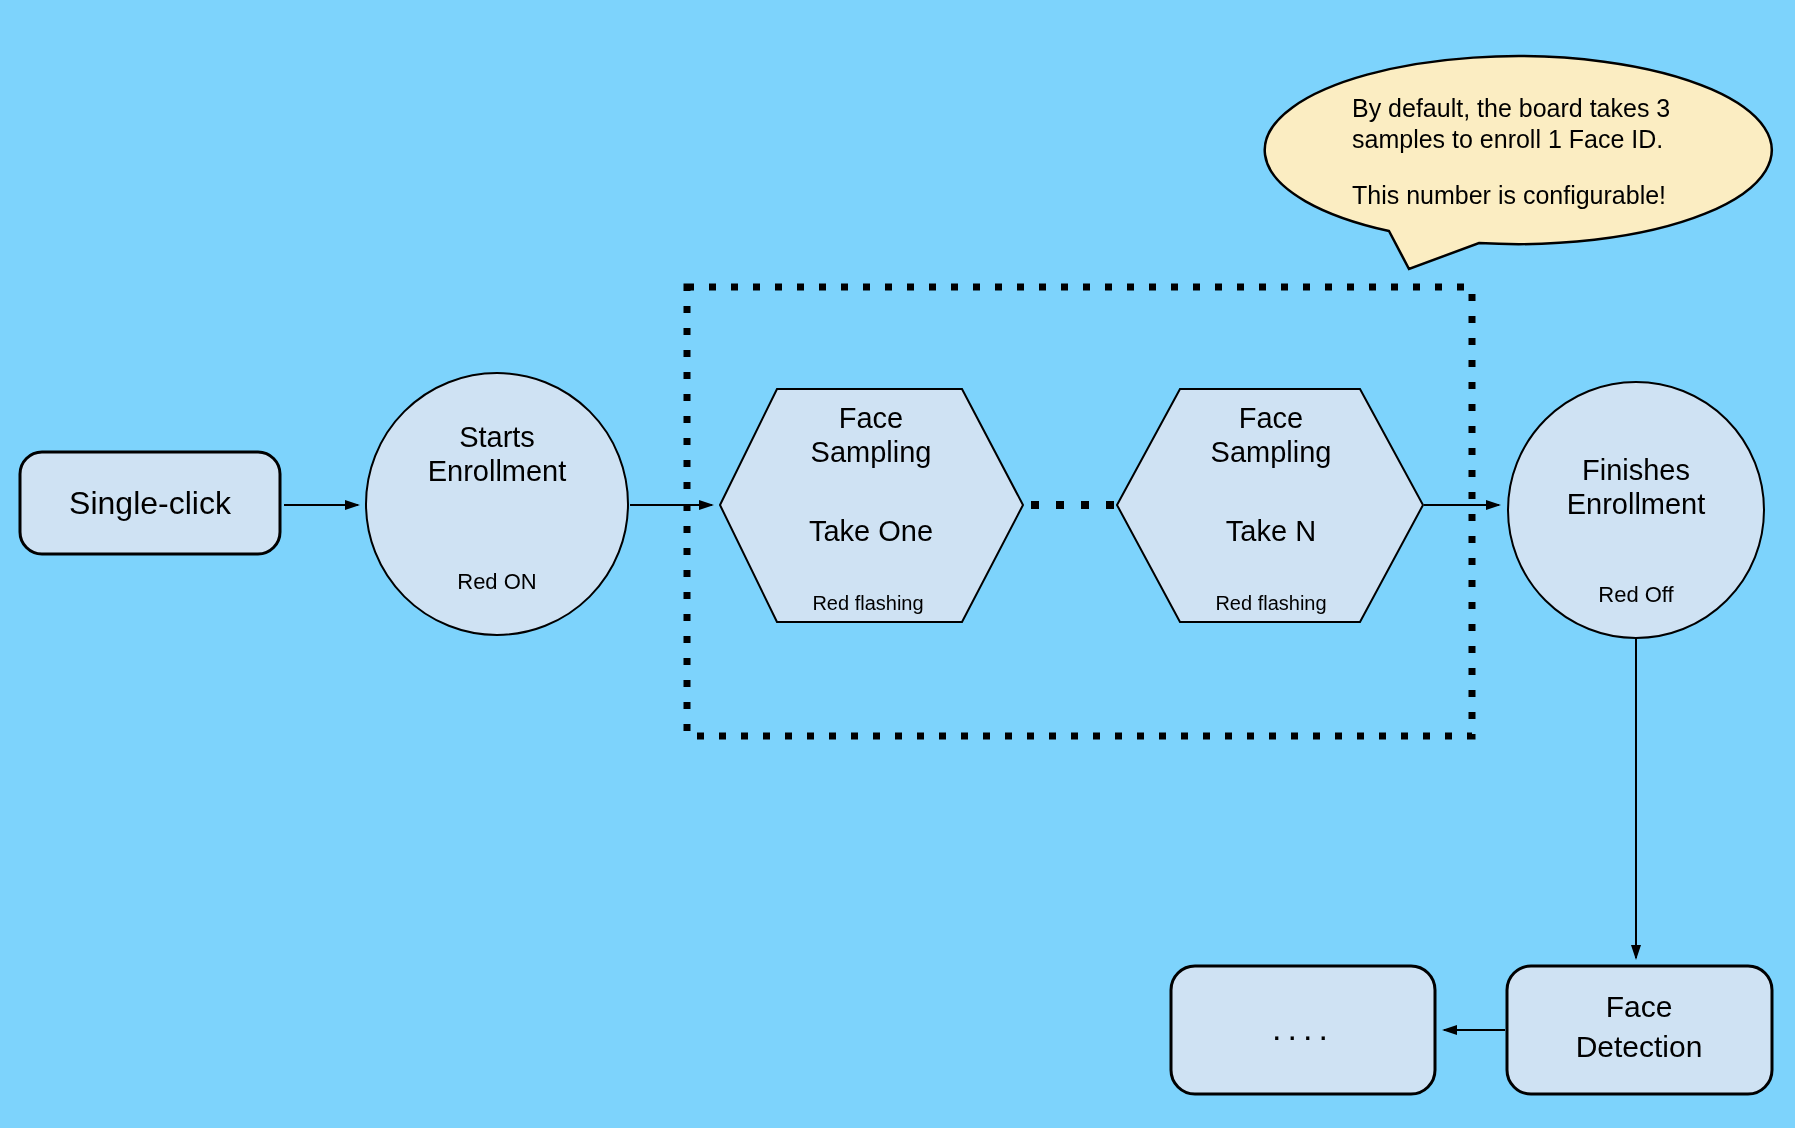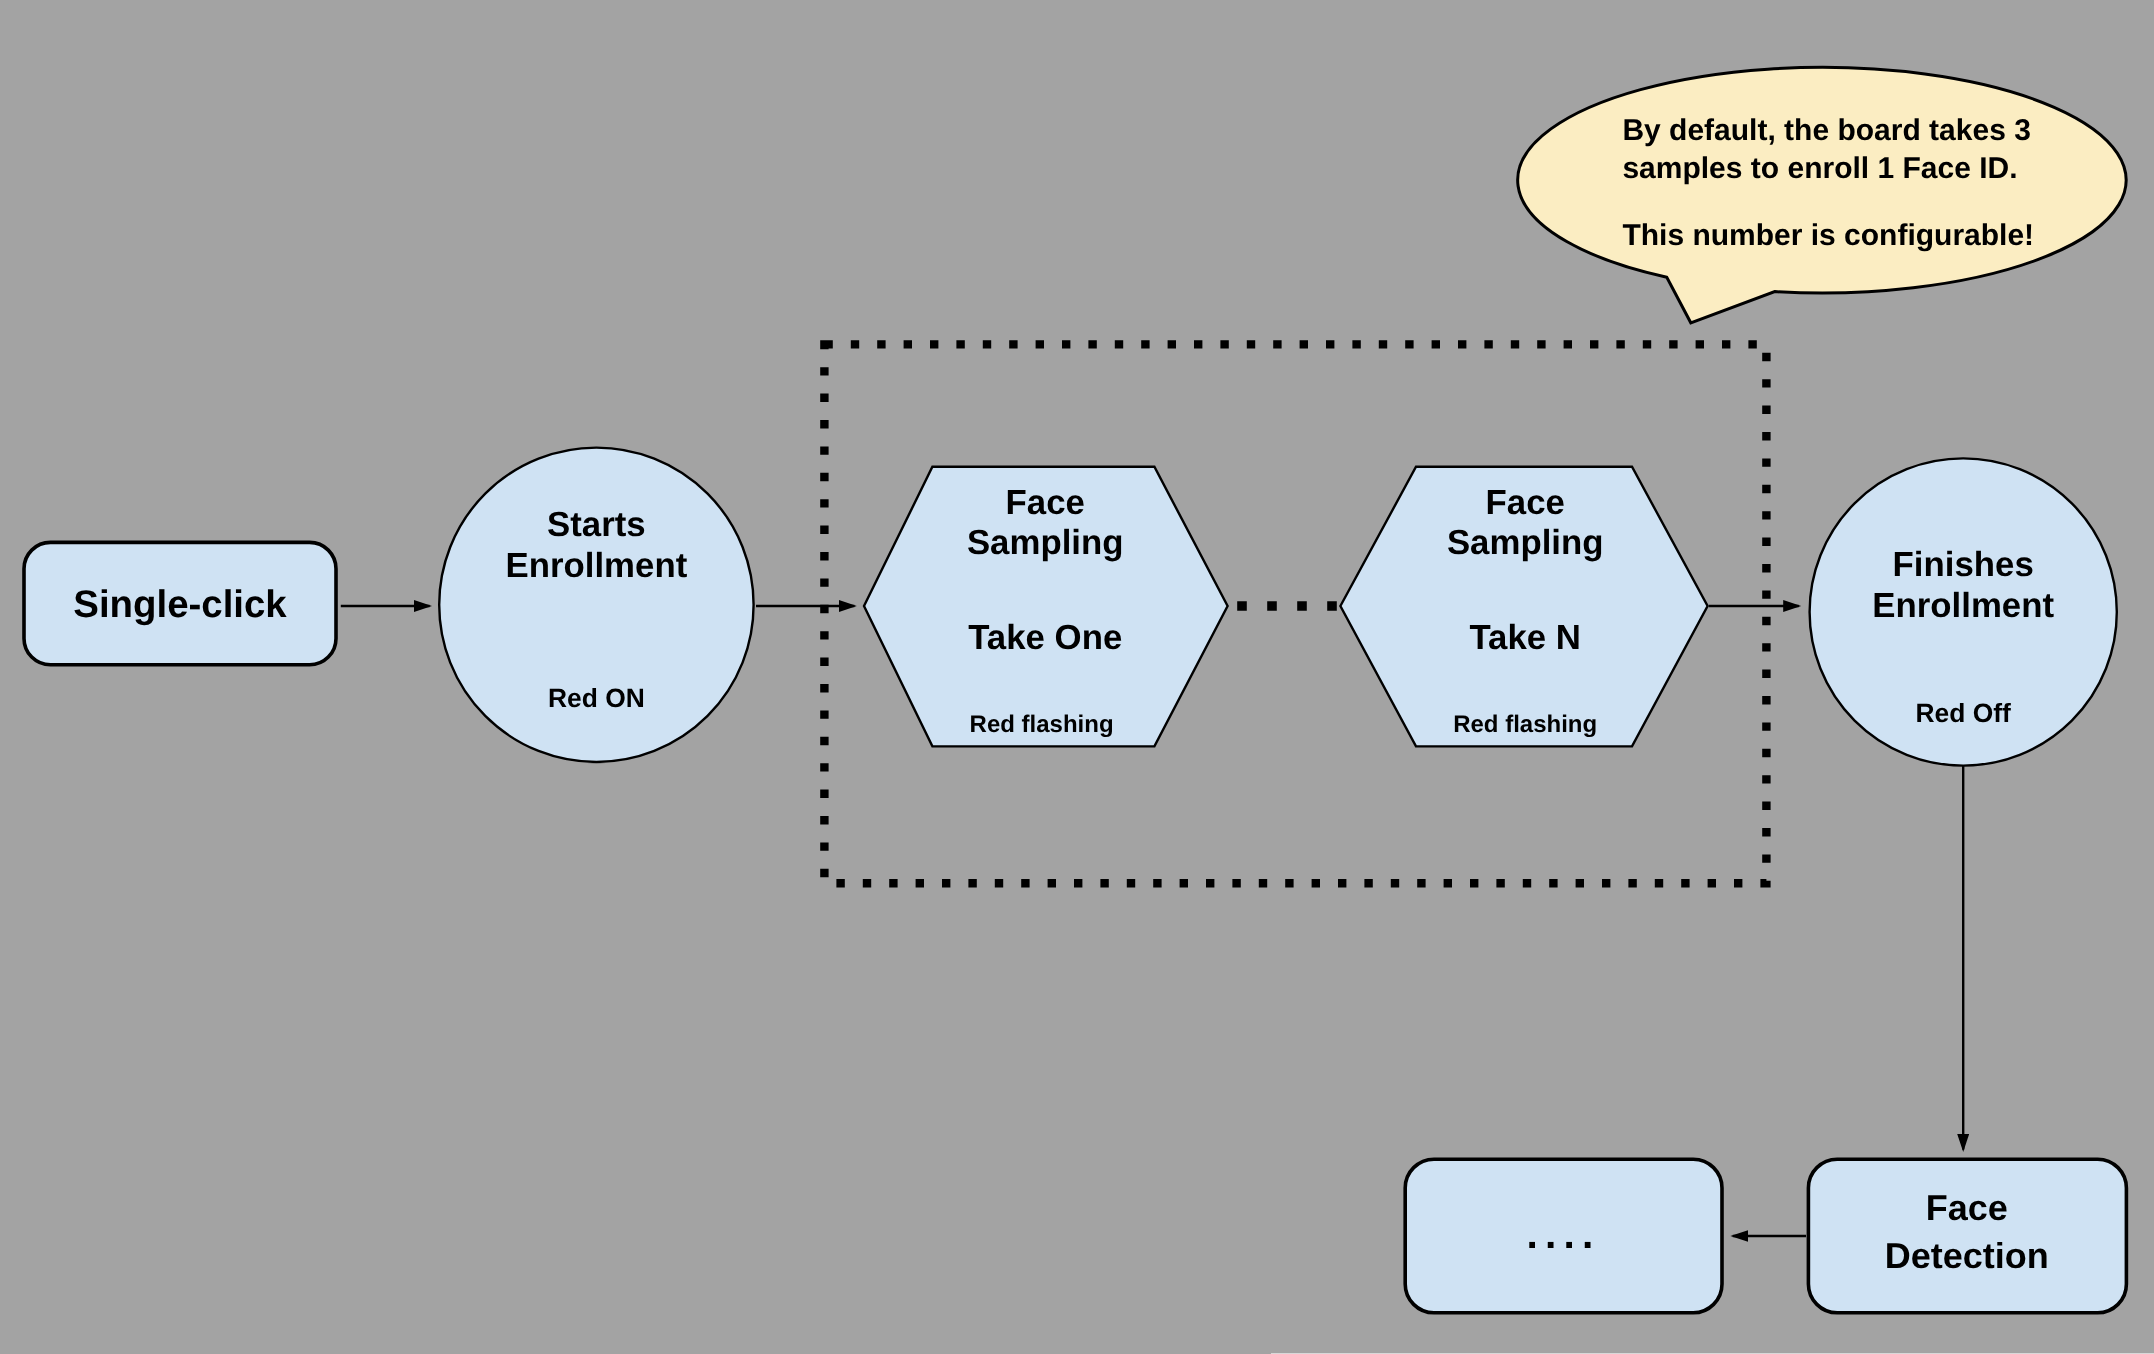--- a/index.html
+++ b/index.html
@@ -1,22 +1,21 @@
 <!DOCTYPE html>
 <html><head>
 <meta charset="utf-8">
 <style>
   html, body { margin: 0; padding: 0; background: #ffffff; }
   .canvas {
     position: relative;
     width: 1795px;
     height: 1128px;
-    background: #a3a3a3;
+    background: #7dd3fc;
     overflow: hidden;
-    font-weight: bold;
   }
   svg { position: absolute; left: 0; top: 0; }
   text {
     font-family: "Liberation Sans", sans-serif;
     fill: #000000;
   }
   .ctr { text-anchor: middle; }
   .f-big     { font-size: 32px; }
   .f-node    { font-size: 29px; }
   .f-status  { font-size: 22px; }

